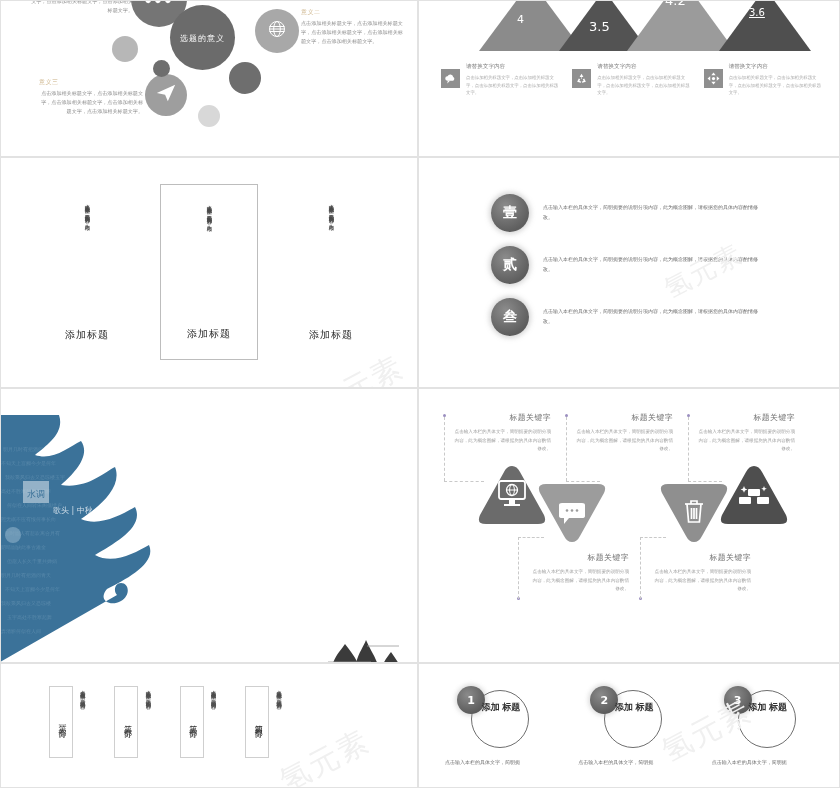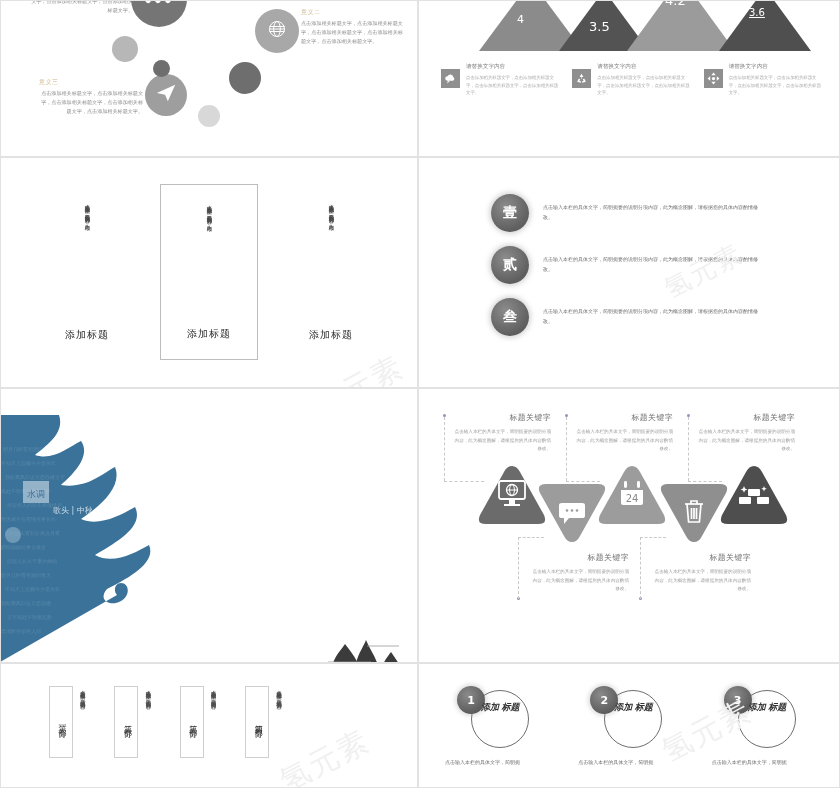--- a/index.html
+++ b/index.html
@@ -144,22 +144,22 @@
   }
 
   
   .ringrow{position:absolute;left:26px;right:10px;top:22px;display:flex;gap:16px;}
   .ringcell{flex:1;position:relative;height:102px;}
   .ring{
     position:absolute;left:26px;top:4px;width:56px;height:56px;border-radius:50%;
     border:1.4px solid #6e6e6e;
   }
   .ringlabel{
-    position:absolute;left:36px;top:16px;width:40px;text-align:left;
-    font-size:9px;line-height:1.25;color:#333;font-weight:bold;font-style:italic;
+    position:absolute;left:36px;top:16px;width:40px;text-align:center;
+    font-size:9px;line-height:1.25;color:#333;font-weight:bold;
   }
   .badge{
     position:absolute;left:12px;top:0px;width:28px;height:28px;border-radius:50%;
     background:radial-gradient(circle at 38% 32%,#8b8b8b 0%,#6a6a6a 50%,#585858 78%,#9e9e9e 95%,#d6d6d6 100%);
     display:flex;align-items:center;justify-content:center;
     color:#fff;font-size:11px;font-weight:bold;
     font-family:"DejaVu Sans",sans-serif;
     box-shadow:0 0 4px 2px rgba(150,150,150,.3);
   }
   .ringnote{
@@ -168,20 +168,23 @@
   }
 </style>
 </head>
 <body>
 
 <div class="grid">
 
   <div class="slide">
     <div class="bub" style="left:130px;top:-30px;width:56px;height:56px;background:#757575;">
       <span class="ic" style="color:#fff;font-size:13px;letter-spacing:2px;">●●●</span>
+    </div>
+    <div class="bub" style="left:169px;top:4px;width:65px;height:65px;background:#6b6b6b;">
+      <span class="bub-label">选题的意义</span>
     </div>
     <div class="bub" style="left:254px;top:8px;width:44px;height:44px;background:#a8a8a8;">
       <span class="ic">
         <svg width="20" height="20" viewBox="0 0 24 24" fill="none" stroke="#ffffff" stroke-width="1.2">
           <circle cx="12" cy="12" r="9"></circle>
           <ellipse cx="12" cy="12" rx="4" ry="9"></ellipse>
           <line x1="3" y1="9" x2="21" y2="9"></line>
           <line x1="3" y1="15" x2="21" y2="15"></line>
           <line x1="3" y1="12" x2="21" y2="12"></line>
         </svg>
@@ -364,32 +367,20 @@
           <g transform="translate(24,18)" fill="#ffffff">
             <rect x="0" y="0" width="26" height="18" rx="2" fill="none" stroke="#fff" stroke-width="1.8"></rect>
             <circle cx="13" cy="9" r="5.5" fill="none" stroke="#fff" stroke-width="1.3"></circle>
             <ellipse cx="13" cy="9" rx="2.4" ry="5.5" fill="none" stroke="#fff" stroke-width="1"></ellipse>
             <line x1="7.5" y1="9" x2="18.5" y2="9" stroke="#fff" stroke-width="1"></line>
             <rect x="10" y="19" width="6" height="4"></rect>
             <rect x="5" y="23" width="16" height="2"></rect>
           </g>
         </svg>
       </div>
-      <div class="tri" style="left:150px;top:0;">
-        <svg width="74" height="64" viewBox="0 0 74 64">
-          <path d="M37 3 Q42 3 45 9 L69 52 Q73 61 63 61 L11 61 Q1 61 5 52 L29 9 Q32 3 37 3 Z" fill="#9c9c9c"></path>
-          <g transform="translate(26,18)">
-            <rect x="0" y="4" width="22" height="20" rx="2" fill="#fff"></rect>
-            <rect x="0" y="4" width="22" height="5" fill="#9c9c9c"></rect>
-            <rect x="3" y="0" width="3" height="7" rx="1.4" fill="#fff"></rect>
-            <rect x="16" y="0" width="3" height="7" rx="1.4" fill="#fff"></rect>
-            <text x="11" y="21" font-size="10" font-family="DejaVu Sans" fill="#8a8a8a" text-anchor="middle">24</text>
-          </g>
-        </svg>
-      </div>
       <div class="tri" style="left:272px;top:0;">
         <svg width="74" height="64" viewBox="0 0 74 64">
           <path d="M37 3 Q42 3 45 9 L69 52 Q73 61 63 61 L11 61 Q1 61 5 52 L29 9 Q32 3 37 3 Z" fill="#4e4e4e"></path>
           <g transform="translate(22,22)" fill="#ffffff">
             <rect x="0" y="12" width="12" height="7" rx="1"></rect>
             <rect x="18" y="12" width="12" height="7" rx="1"></rect>
             <rect x="9" y="4" width="12" height="7" rx="1"></rect>
             <path d="M5 1 l1 2.4 2.4 1 -2.4 1 -1 2.4 -1 -2.4 -2.4 -1 2.4 -1z"></path>
             <path d="M25 1 l.8 2 2 .8 -2 .8 -.8 2 -.8 -2 -2 -.8 2 -.8z"></path>
           </g>

